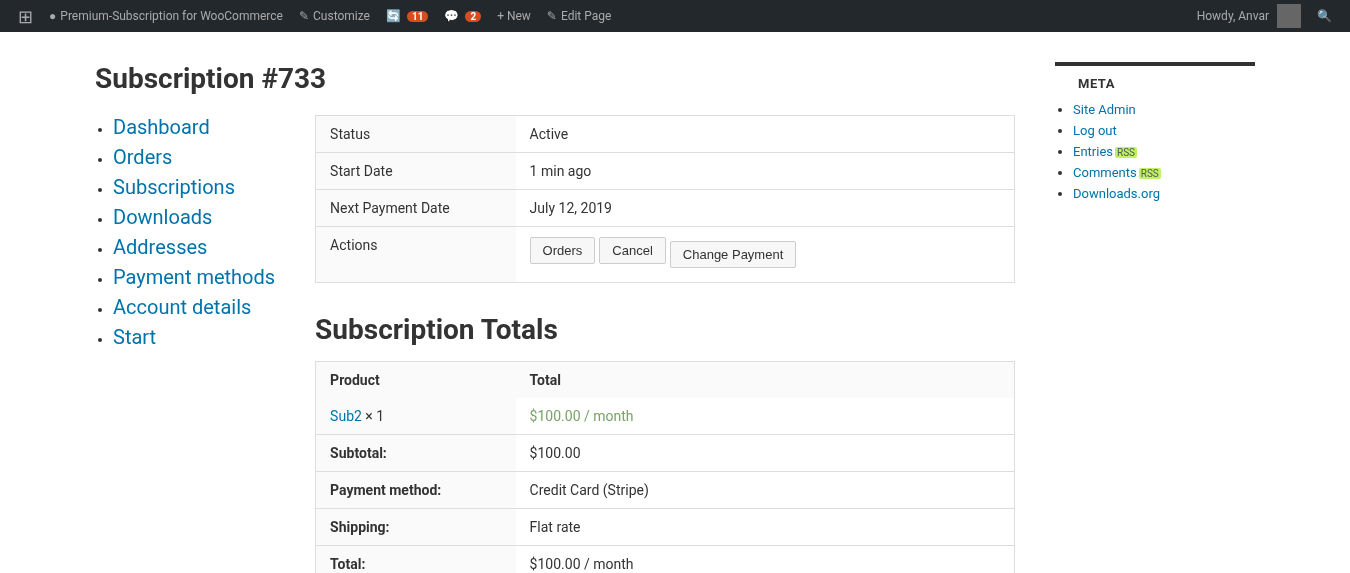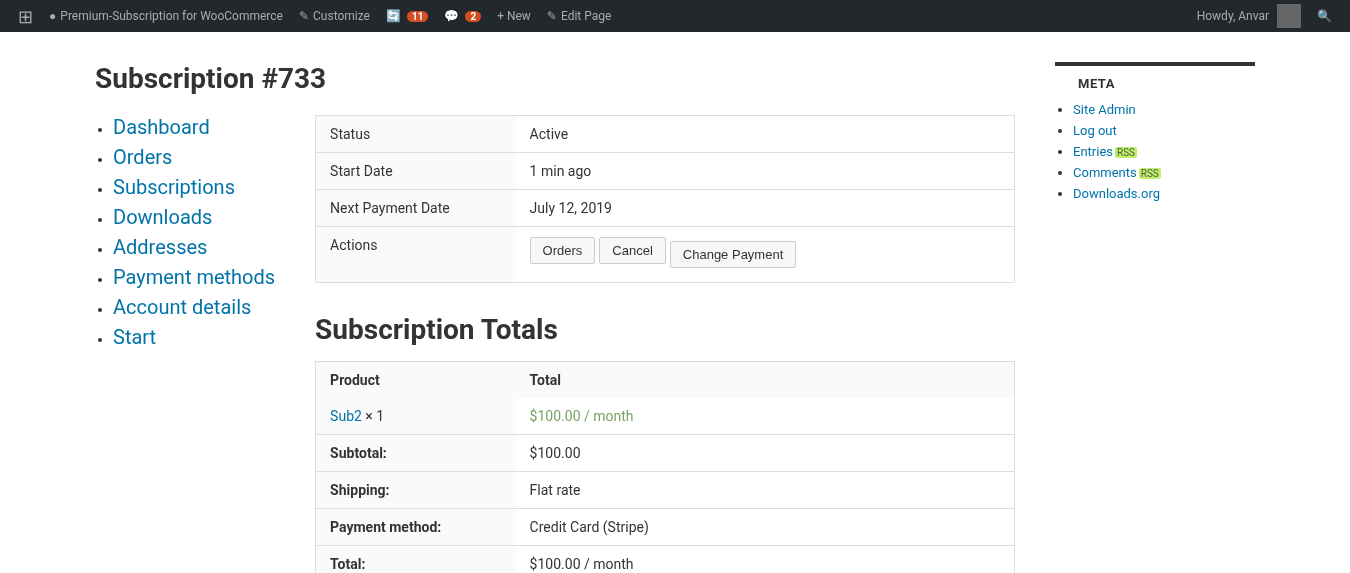--- a/index.html
+++ b/index.html
@@ -302,26 +302,26 @@
                 <td>
                   <a href="#" class="product-link">Sub2</a><span> × 1</span>
                 </td>
                 <td class="total-amount">$100.00 / month</td>
               </tr>
               <tr>
                 <td style="font-weight:bold;">Subtotal:</td>
                 <td>$100.00</td>
               </tr>
               <tr>
+                <td style="font-weight:bold;">Payment method:</td>
+                <td>Credit Card (Stripe)</td>
+              </tr>
+              <tr>
                 <td style="font-weight:bold;">Shipping:</td>
                 <td>Flat rate</td>
-              </tr>
-              <tr>
-                <td style="font-weight:bold;">Payment method:</td>
-                <td>Credit Card (Stripe)</td>
               </tr>
               <tr>
                 <td style="font-weight:bold;">Total:</td>
                 <td>$100.00 / month</td>
               </tr>
             </tbody>
           </table>
         </div>
       </div>
     </div>

